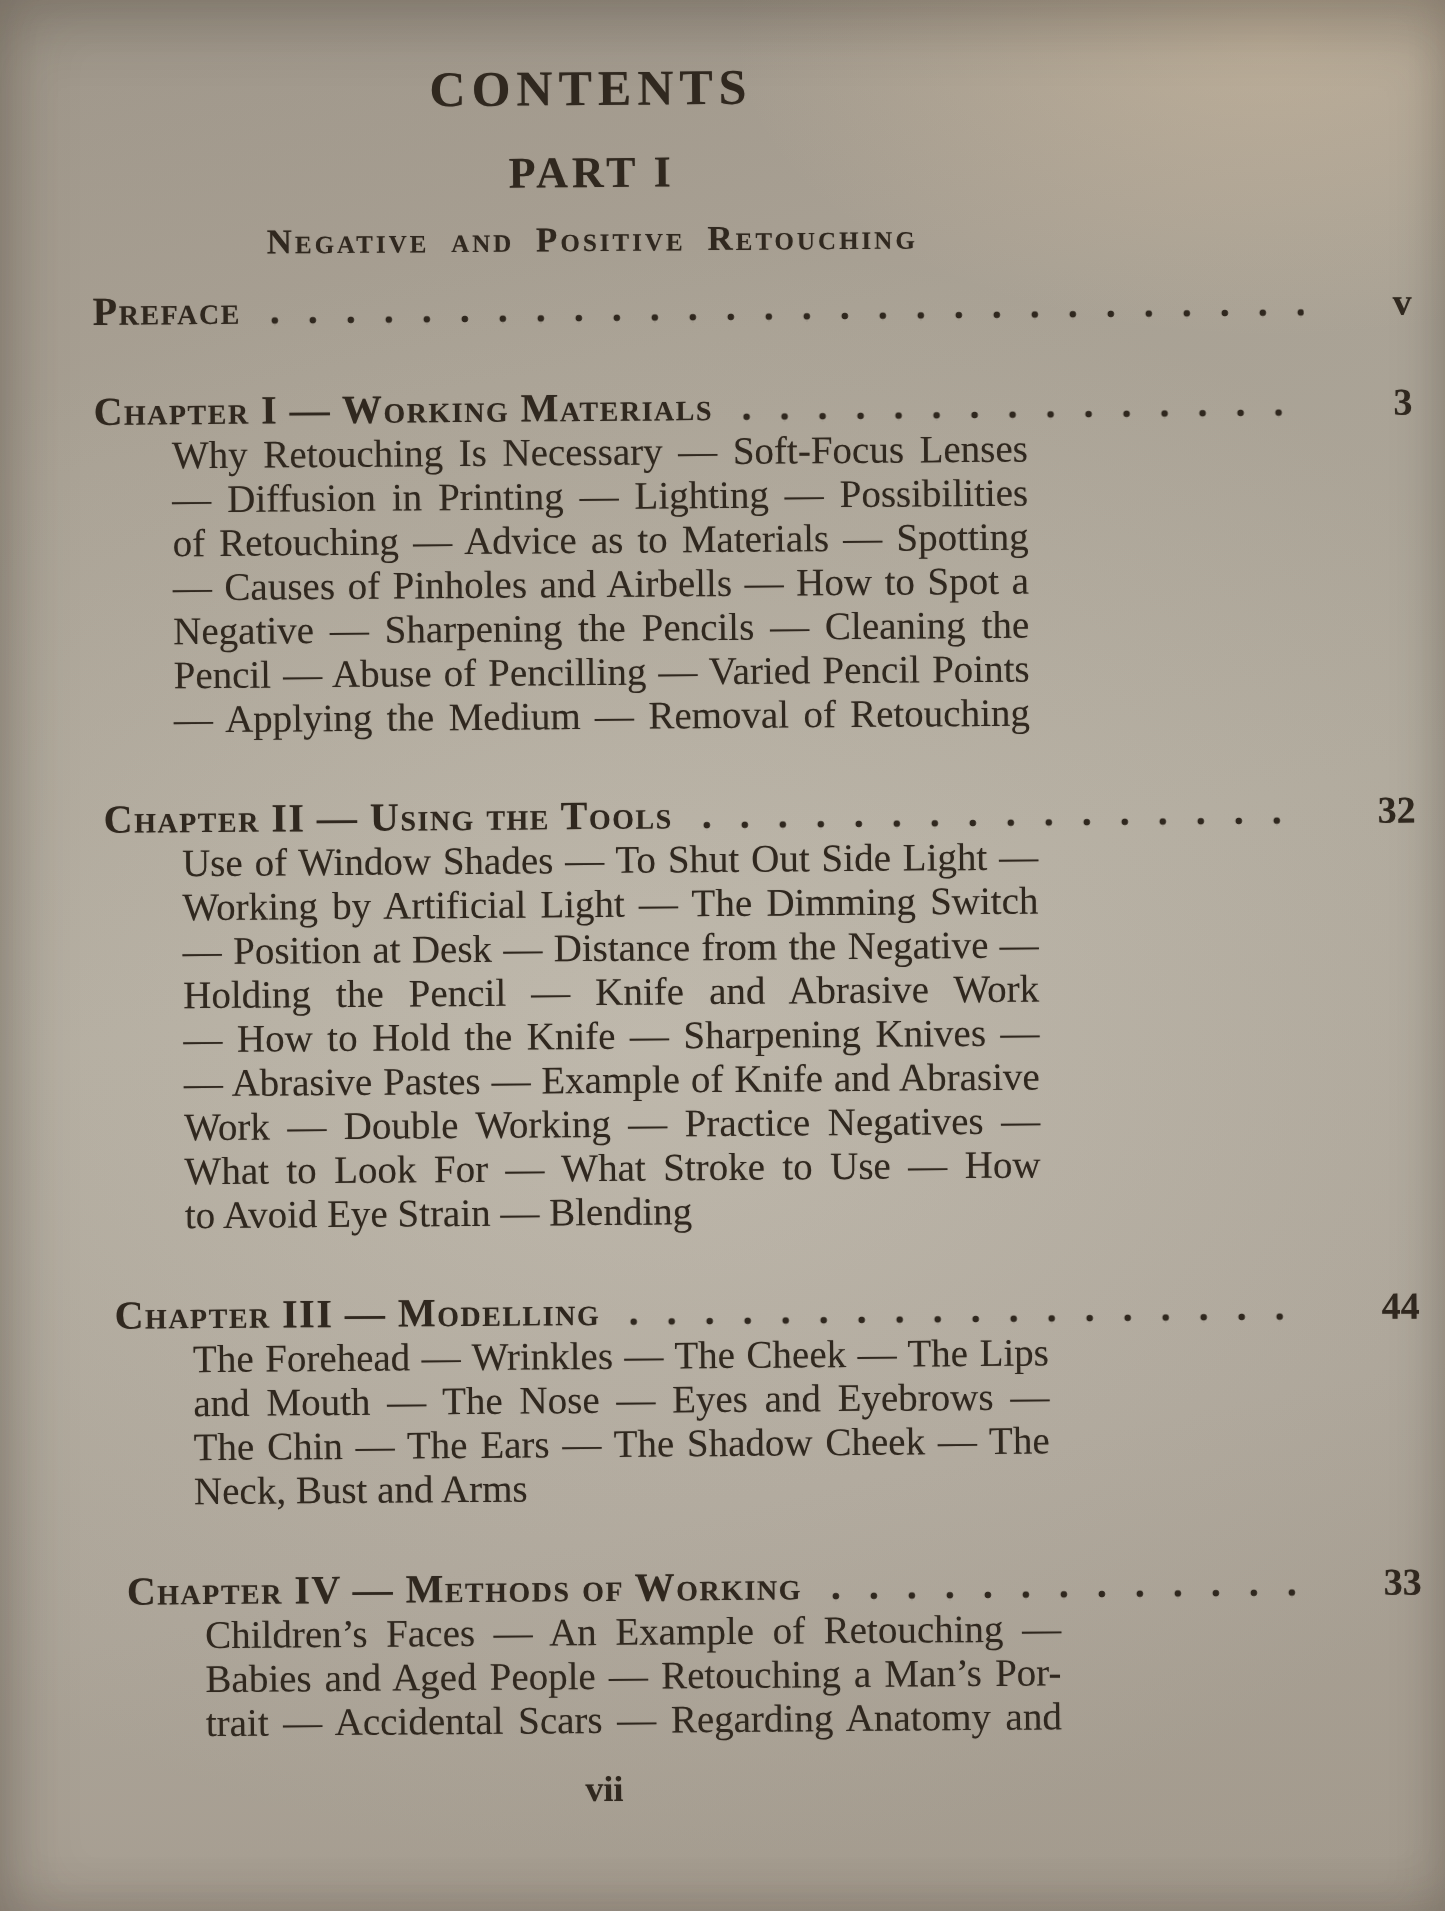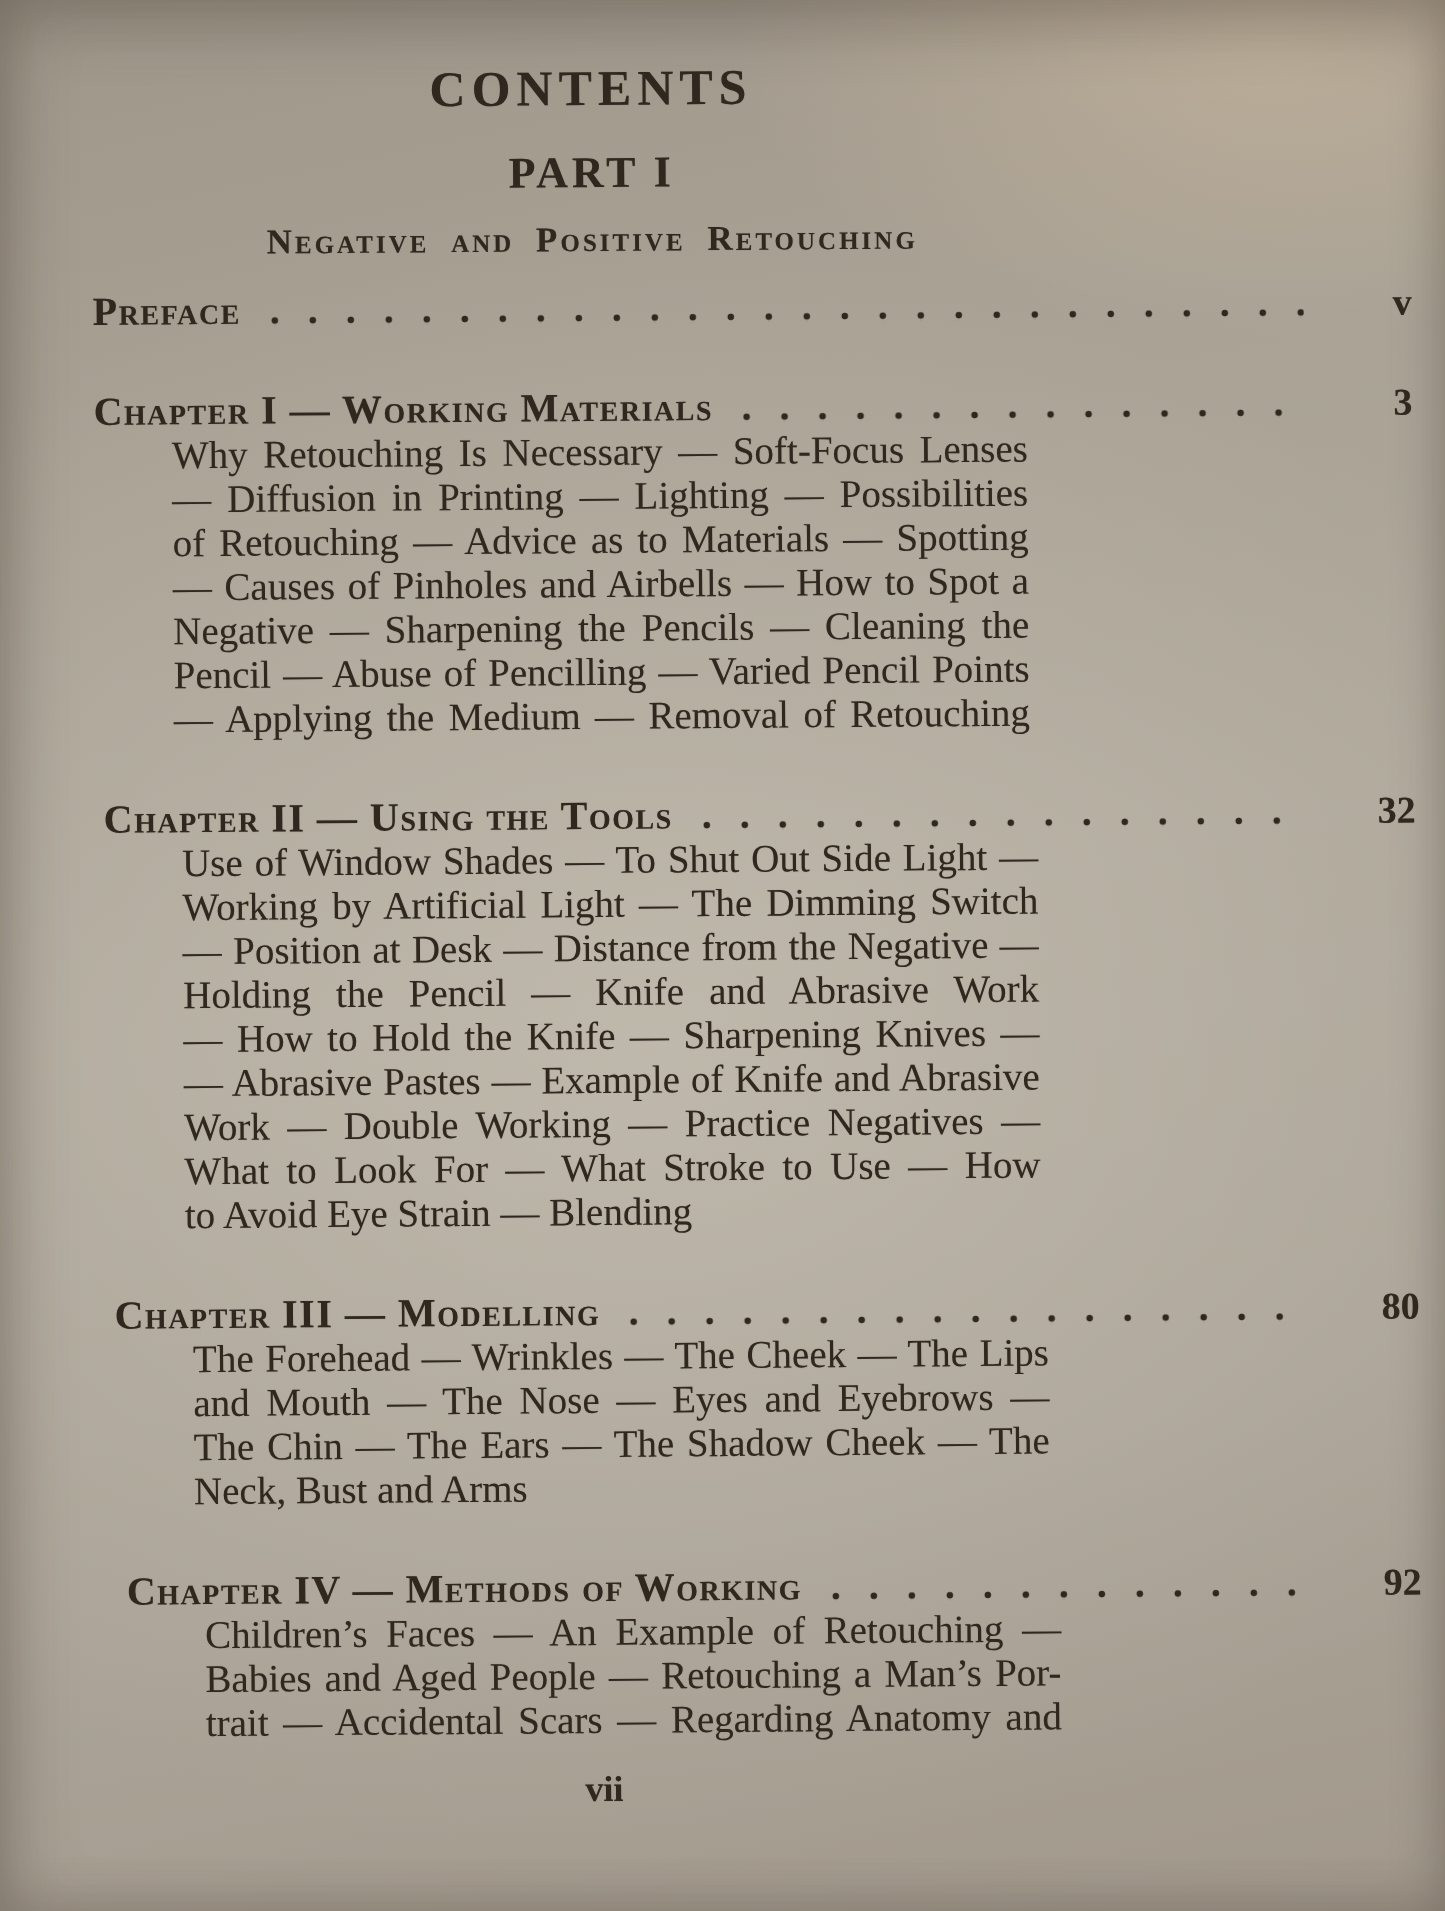--- a/index.html
+++ b/index.html
@@ -157,34 +157,34 @@
             <div class="desc-line">— Abrasive Pastes — Example of Knife and Abrasive</div>
             <div class="desc-line">Work — Double Working — Practice Negatives —</div>
             <div class="desc-line">What to Look For — What Stroke to Use — How</div>
             <div class="desc-line last">to Avoid Eye Strain — Blending</div>
           </div>
         </div>
         <div class="chapter">
           <div class="toc-row">
             <span class="sc">Chapter III — Modelling</span>
             <span class="leader"></span>
-            <span class="pagenum">80</span>
+            <span class="pagenum">44</span>
           </div>
           <div class="desc">
             <div class="desc-line">The Forehead — Wrinkles — The Cheek — The Lips</div>
             <div class="desc-line">and Mouth — The Nose — Eyes and Eyebrows —</div>
             <div class="desc-line">The Chin — The Ears — The Shadow Cheek — The</div>
             <div class="desc-line last">Neck, Bust and Arms</div>
           </div>
         </div>
         <div class="chapter">
           <div class="toc-row">
             <span class="sc">Chapter IV — Methods of Working</span>
             <span class="leader"></span>
-            <span class="pagenum">92</span>
+            <span class="pagenum">33</span>
           </div>
           <div class="desc">
             <div class="desc-line">Children’s Faces — An Example of Retouching —</div>
             <div class="desc-line">Babies and Aged People — Retouching a Man’s Por-</div>
             <div class="desc-line">trait — Accidental Scars — Regarding Anatomy and</div>
           </div>
         </div>
       </div>
 
     <div class="folio">vii</div>

